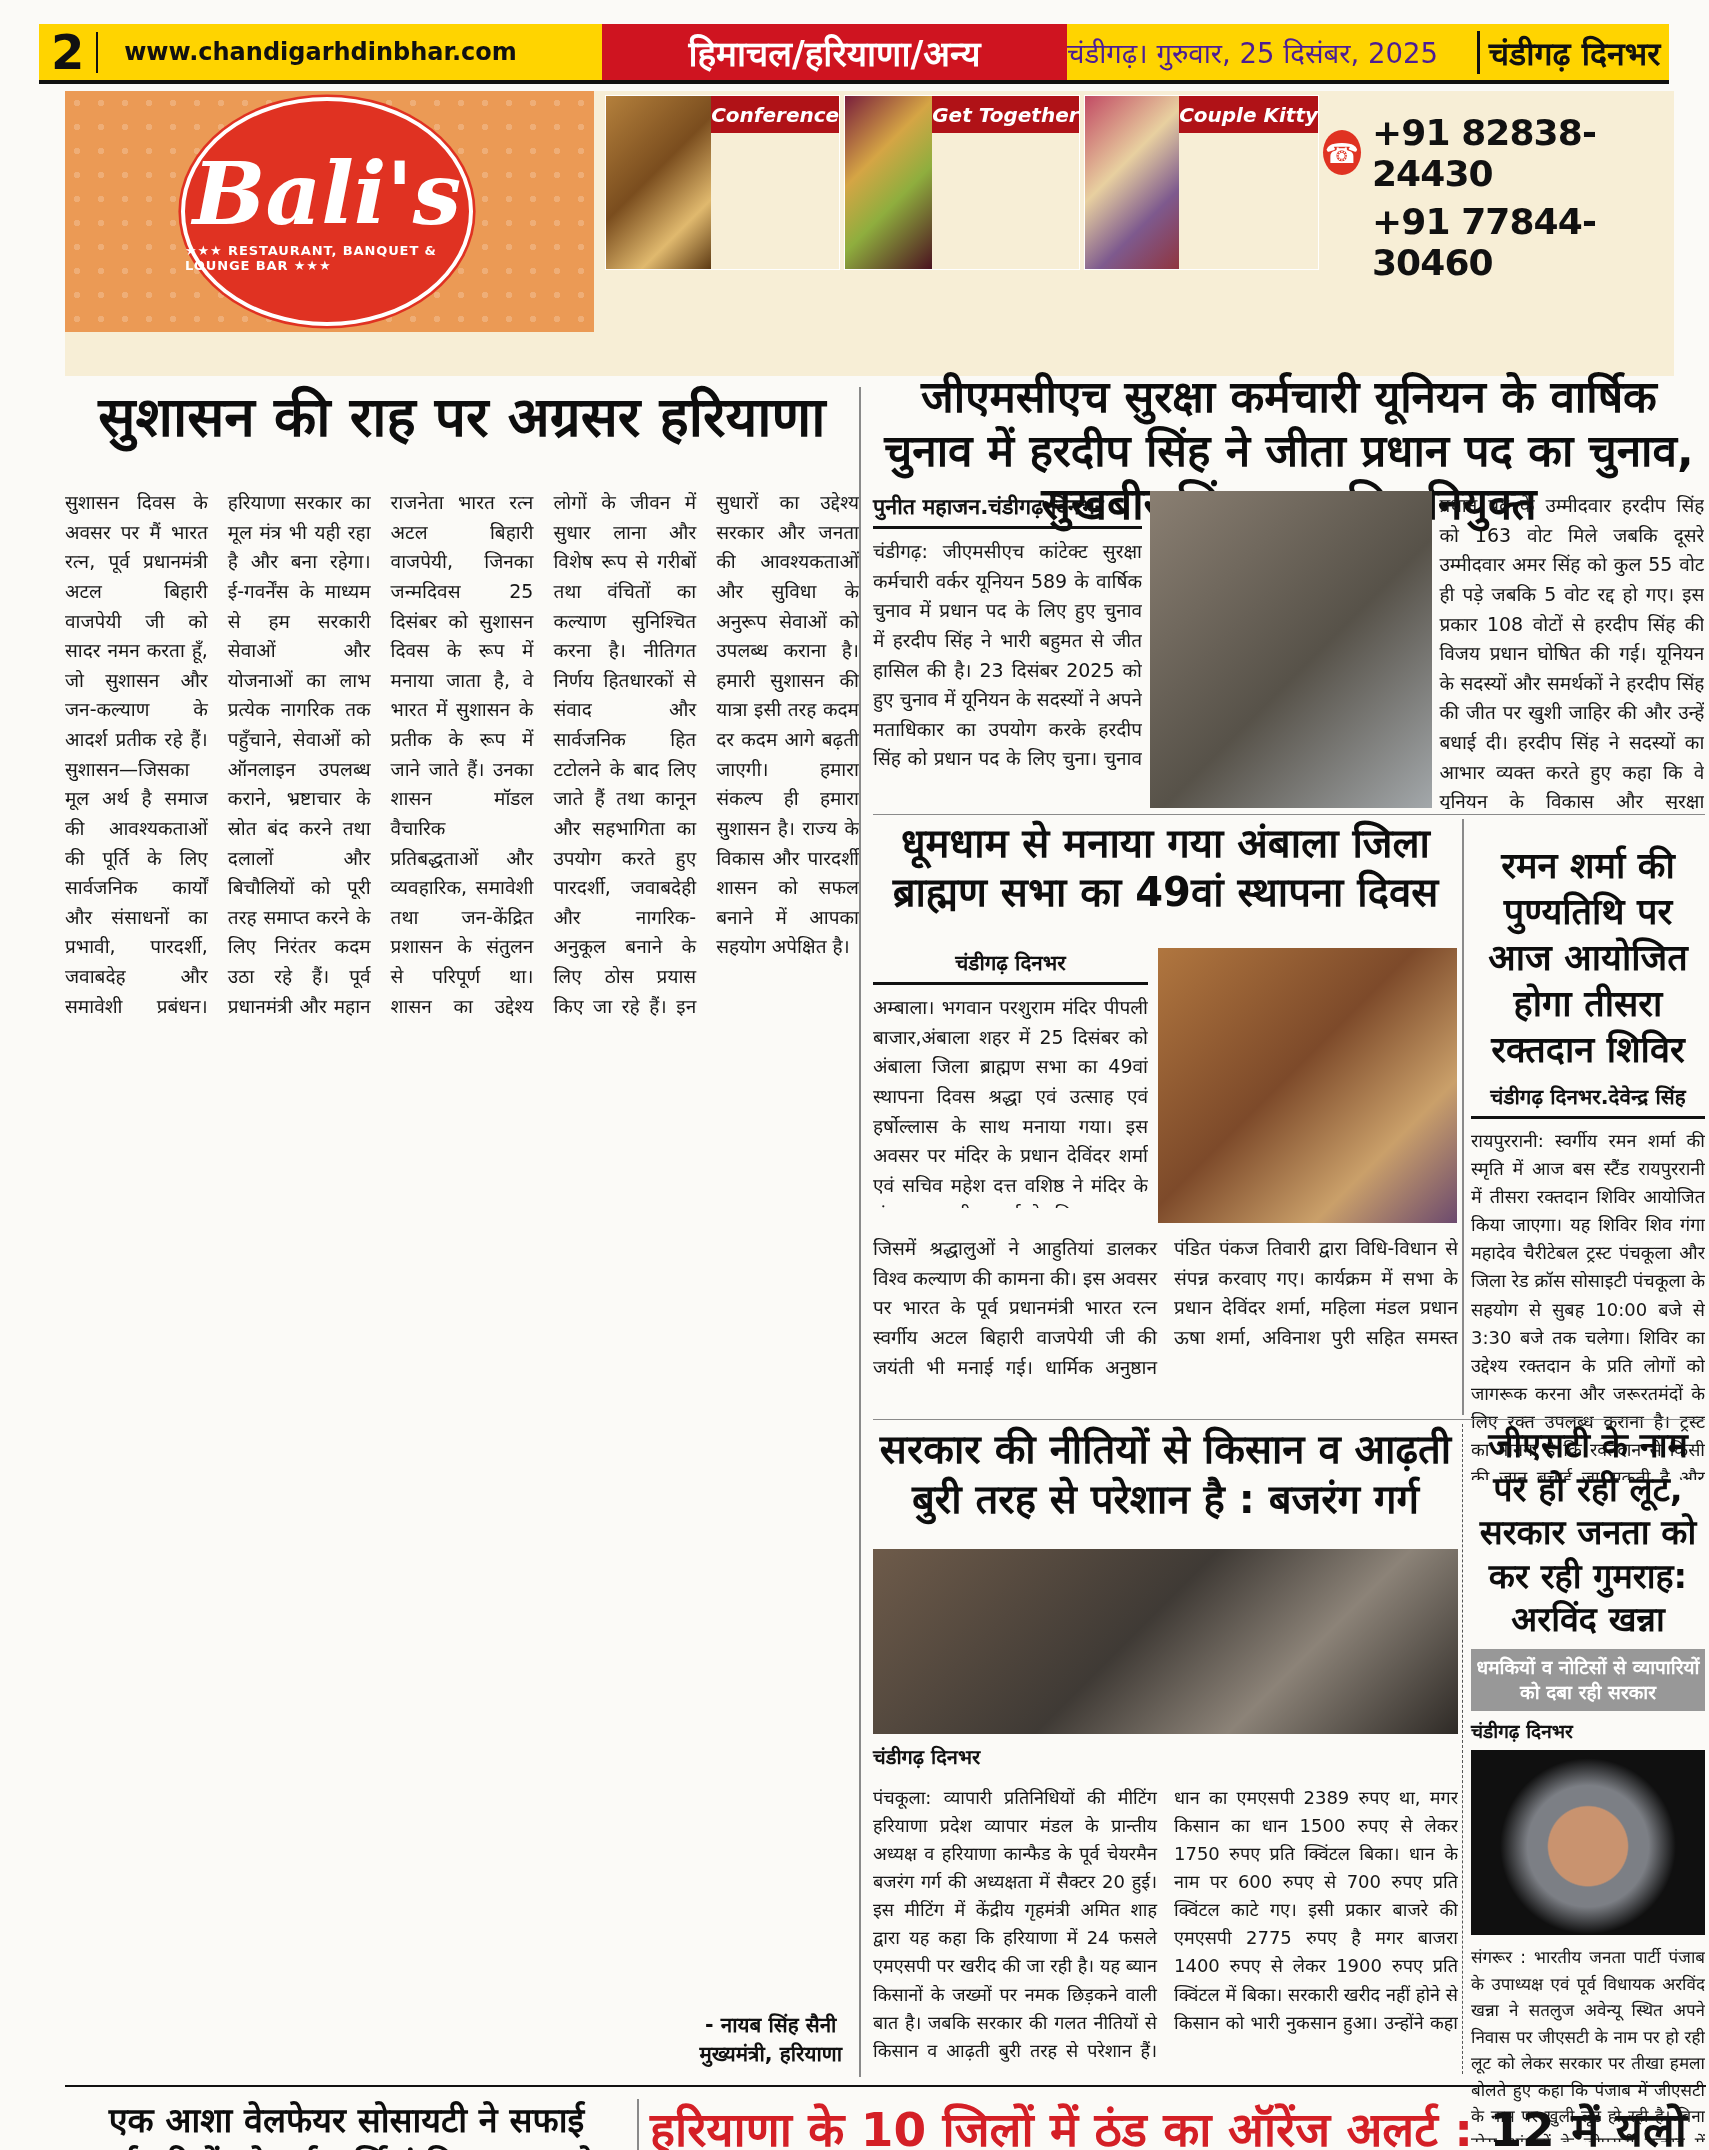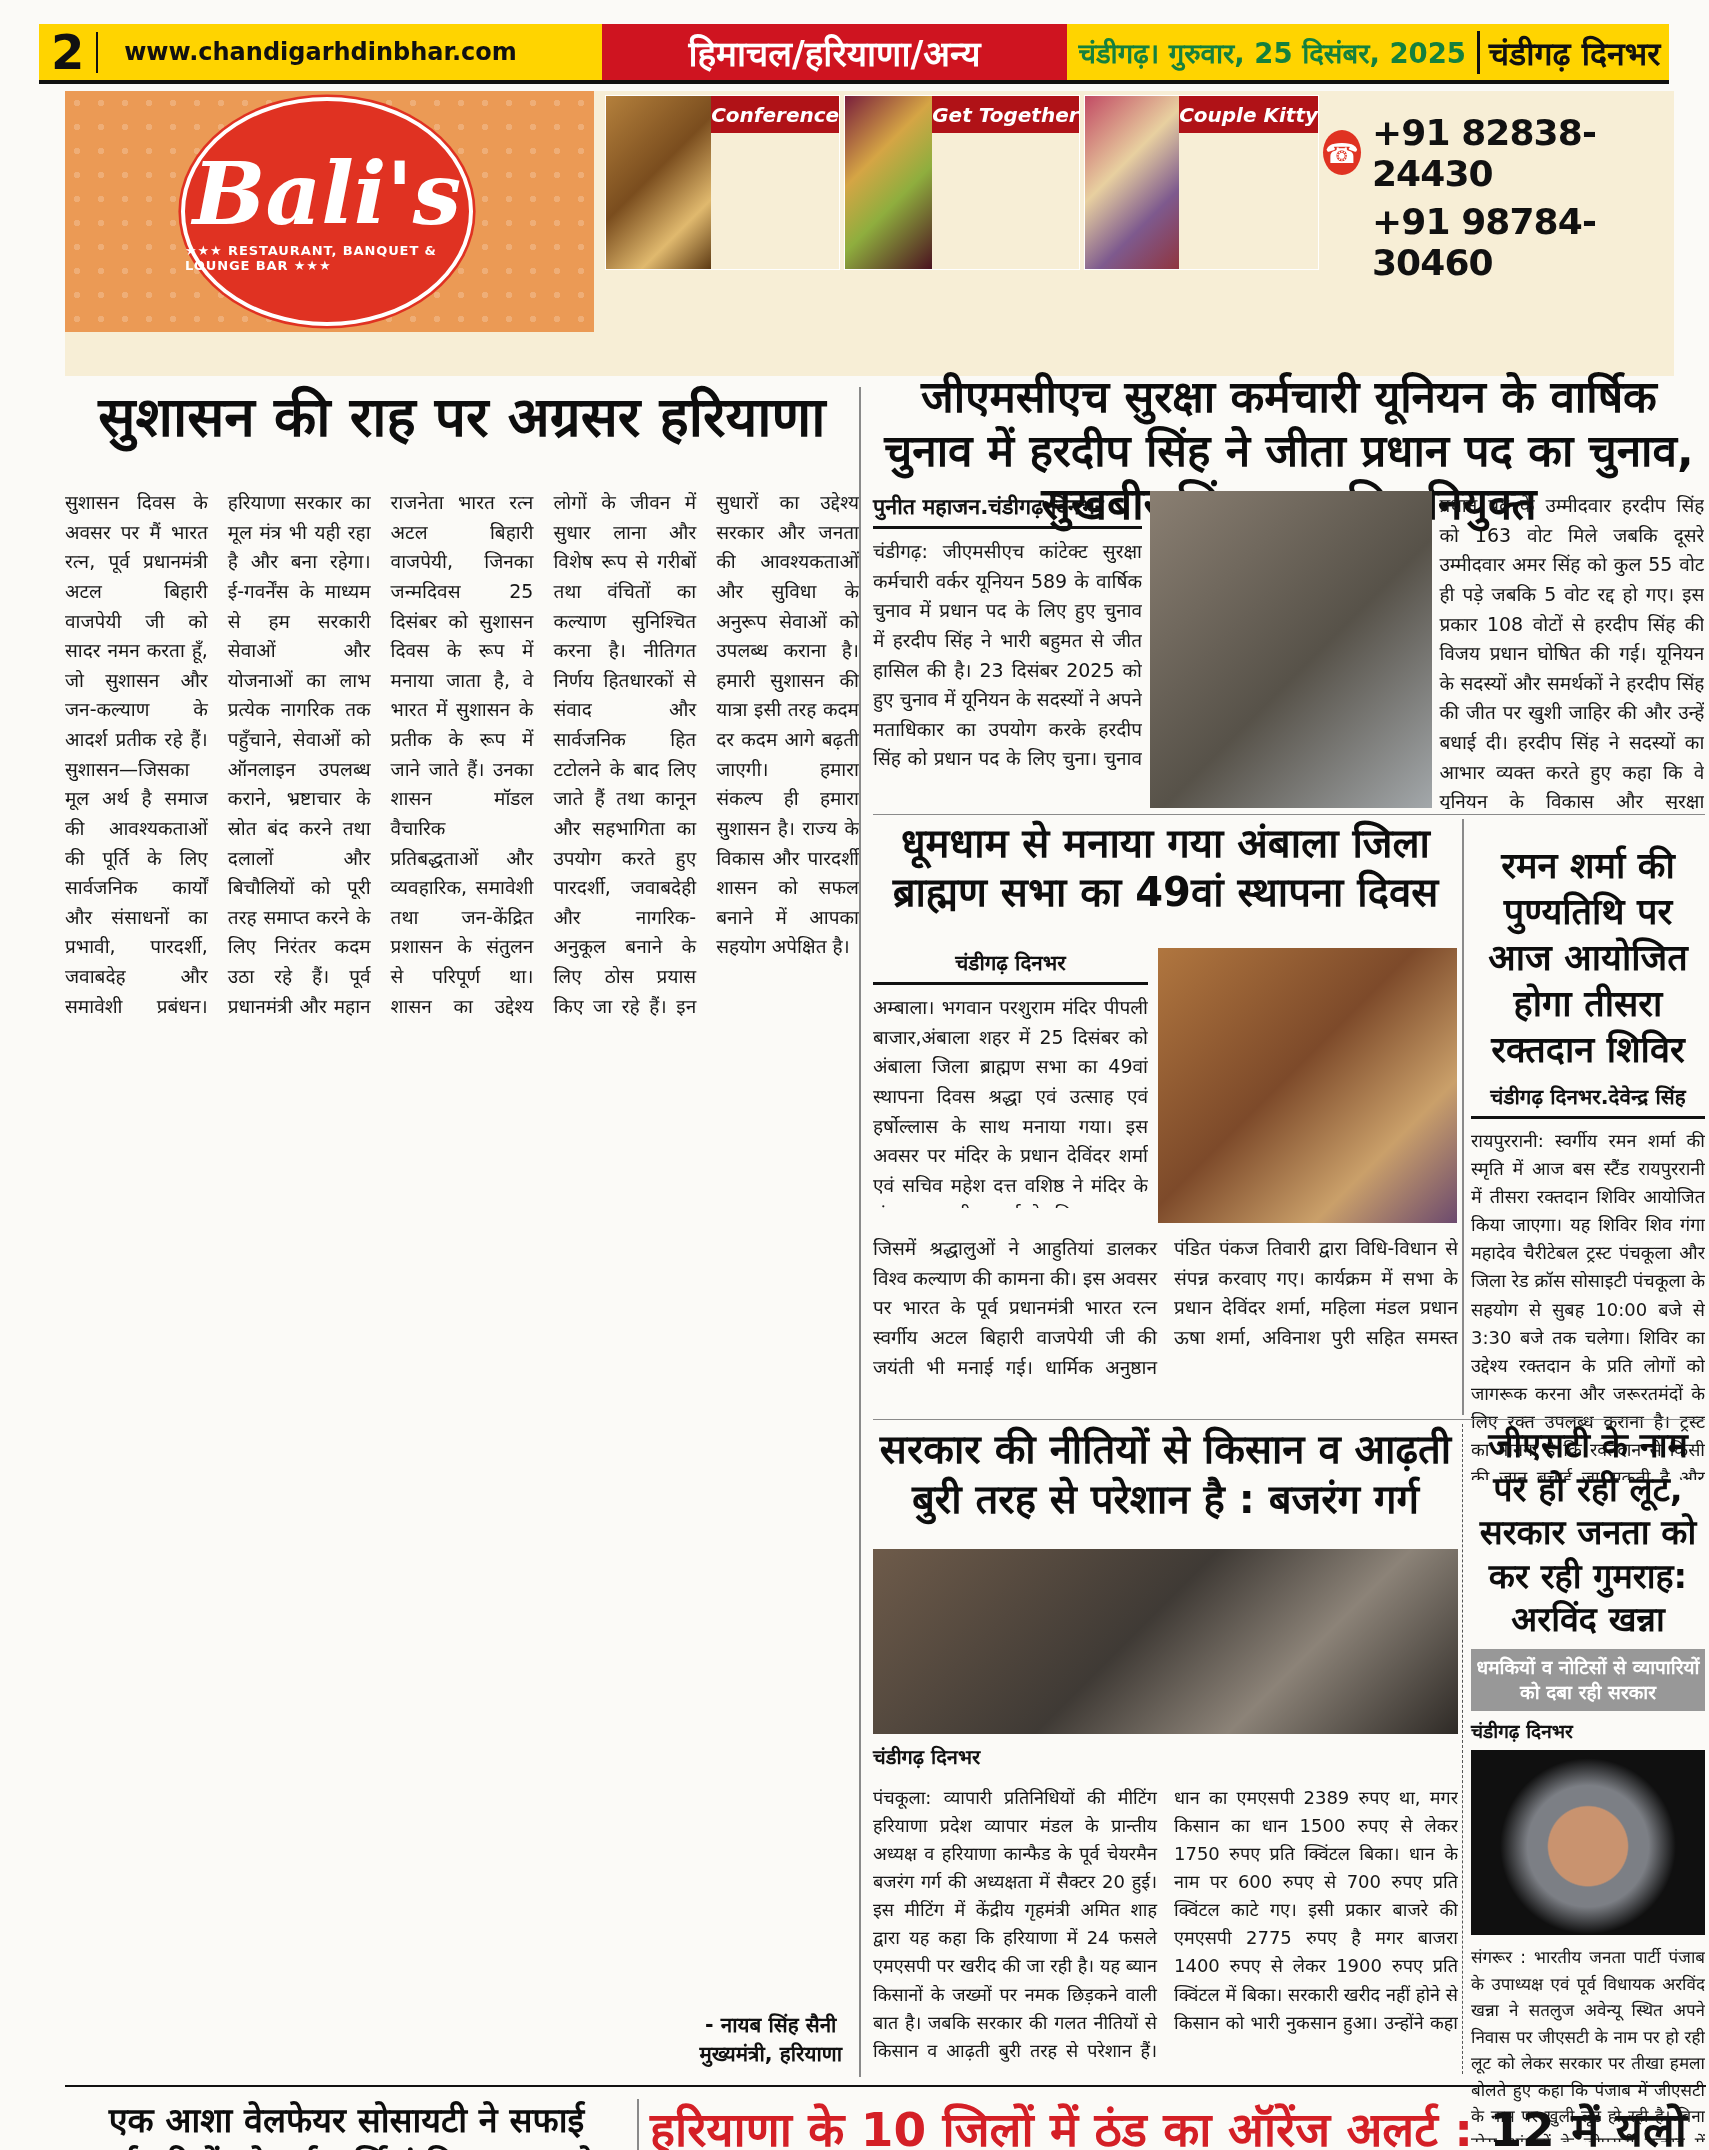--- a/index.html
+++ b/index.html
@@ -8,21 +8,21 @@
   .abs { position:absolute; }
 
   
   .masthead { left:39px; top:24px; width:1630px; height:56px; display:flex; }
   .mh-left { flex:0 0 563px; background:#ffd400; display:flex; align-items:center; padding-left:12px; }
   .mh-pageno { font-size:48px; font-weight:900; color:#111; line-height:1; }
   .mh-vdiv { width:2.6px; height:41px; background:#111; margin:0 26px 0 11.2px; }
   .mh-site { font-size:24px; font-weight:800; color:#111; }
   .mh-section { flex:0 0 465px; background:#cf1420; color:#fff; font-size:35px; font-weight:800; display:flex; align-items:center; justify-content:center; }
   .mh-right { flex:1; background:#ffd400; display:flex; align-items:center; }
-  .mh-date { flex:1; text-align:center; font-size:27.5px; font-weight:700; color:#15803d; }
+  .mh-date { flex:1; text-align:left; font-size:27.5px; font-weight:400; color:#4c1d95; }
   .mh-vdiv2 { width:2.6px; height:43px; background:#111; }
   .mh-paper { flex:0 0 189px; text-align:center; font-size:32px; font-weight:900; color:#111; }
   .mh-underline { left:39px; top:80px; width:1630px; height:3.9px; background:#111; }
 
   
   .ad { left:65px; top:91px; width:1609px; height:285px; background:#f7eed6; overflow:hidden; }
   .ad-left { position:absolute; left:0; top:0; width:529px; height:241px;
     background:#eb9a55;
     background-image:radial-gradient(#fff3 3px, transparent 3.4px); background-size:24px 24px; }
   .ad-logo { position:absolute; left:116px; top:6px; width:292px; height:229px; border-radius:50%;
@@ -155,21 +155,21 @@
         <div class="ad-label">Couple Kitty</div>
       </div>
     </div>
     <div class="ad-phone">
       <div class="ad-phone-row">
         <span class="ad-phone-icon">☎</span>
         <span class="ad-phone-num">+91 82838-24430</span>
       </div>
       <div class="ad-phone-row">
         <span class="ad-phone-icon" style="visibility:hidden">☎</span>
-        <span class="ad-phone-num">+91 98784-30460</span>
+        <span class="ad-phone-num">+91 77844-30460</span>
       </div>
     </div>
   </div>
 
   <div class="abs sushasan">
     <h1 class="headline">सुशासन की राह पर अग्रसर हरियाणा</h1>
     <div class="sushasan-body bodytext">सुशासन दिवस के अवसर पर मैं भारत रत्न, पूर्व प्रधानमंत्री अटल बिहारी वाजपेयी जी को सादर नमन करता हूँ, जो सुशासन और जन-कल्याण के आदर्श प्रतीक रहे हैं। सुशासन—जिसका मूल अर्थ है समाज की आवश्यकताओं की पूर्ति के लिए सार्वजनिक कार्यों और संसाधनों का प्रभावी, पारदर्शी, जवाबदेह और समावेशी प्रबंधन। हरियाणा सरकार का मूल मंत्र भी यही रहा है और बना रहेगा। ई-गवर्नेंस के माध्यम से हम सरकारी सेवाओं और योजनाओं का लाभ प्रत्येक नागरिक तक पहुँचाने, सेवाओं को ऑनलाइन उपलब्ध कराने, भ्रष्टाचार के स्रोत बंद करने तथा दलालों और बिचौलियों को पूरी तरह समाप्त करने के लिए निरंतर कदम उठा रहे हैं। पूर्व प्रधानमंत्री और महान राजनेता भारत रत्न अटल बिहारी वाजपेयी, जिनका जन्मदिवस 25 दिसंबर को सुशासन दिवस के रूप में मनाया जाता है, वे भारत में सुशासन के प्रतीक के रूप में जाने जाते हैं। उनका शासन मॉडल वैचारिक प्रतिबद्धताओं और व्यवहारिक, समावेशी तथा जन-केंद्रित प्रशासन के संतुलन से परिपूर्ण था। शासन का उद्देश्य लोगों के जीवन में सुधार लाना और विशेष रूप से गरीबों तथा वंचितों का कल्याण सुनिश्चित करना है। नीतिगत निर्णय हितधारकों से संवाद और सार्वजनिक हित टटोलने के बाद लिए जाते हैं तथा कानून और सहभागिता का उपयोग करते हुए पारदर्शी, जवाबदेही और नागरिक-अनुकूल बनाने के लिए ठोस प्रयास किए जा रहे हैं। इन सुधारों का उद्देश्य सरकार और जनता की आवश्यकताओं और सुविधा के अनुरूप सेवाओं को उपलब्ध कराना है। हमारी सुशासन की यात्रा इसी तरह कदम दर कदम आगे बढ़ती जाएगी। हमारा संकल्प ही हमारा सुशासन है। राज्य के विकास और पारदर्शी शासन को सफल बनाने में आपका सहयोग अपेक्षित है।</div>
     <div class="sushasan-sign caption-sig">
       <div>- नायब सिंह सैनी</div>
       <div>मुख्यमंत्री, हरियाणा</div>

